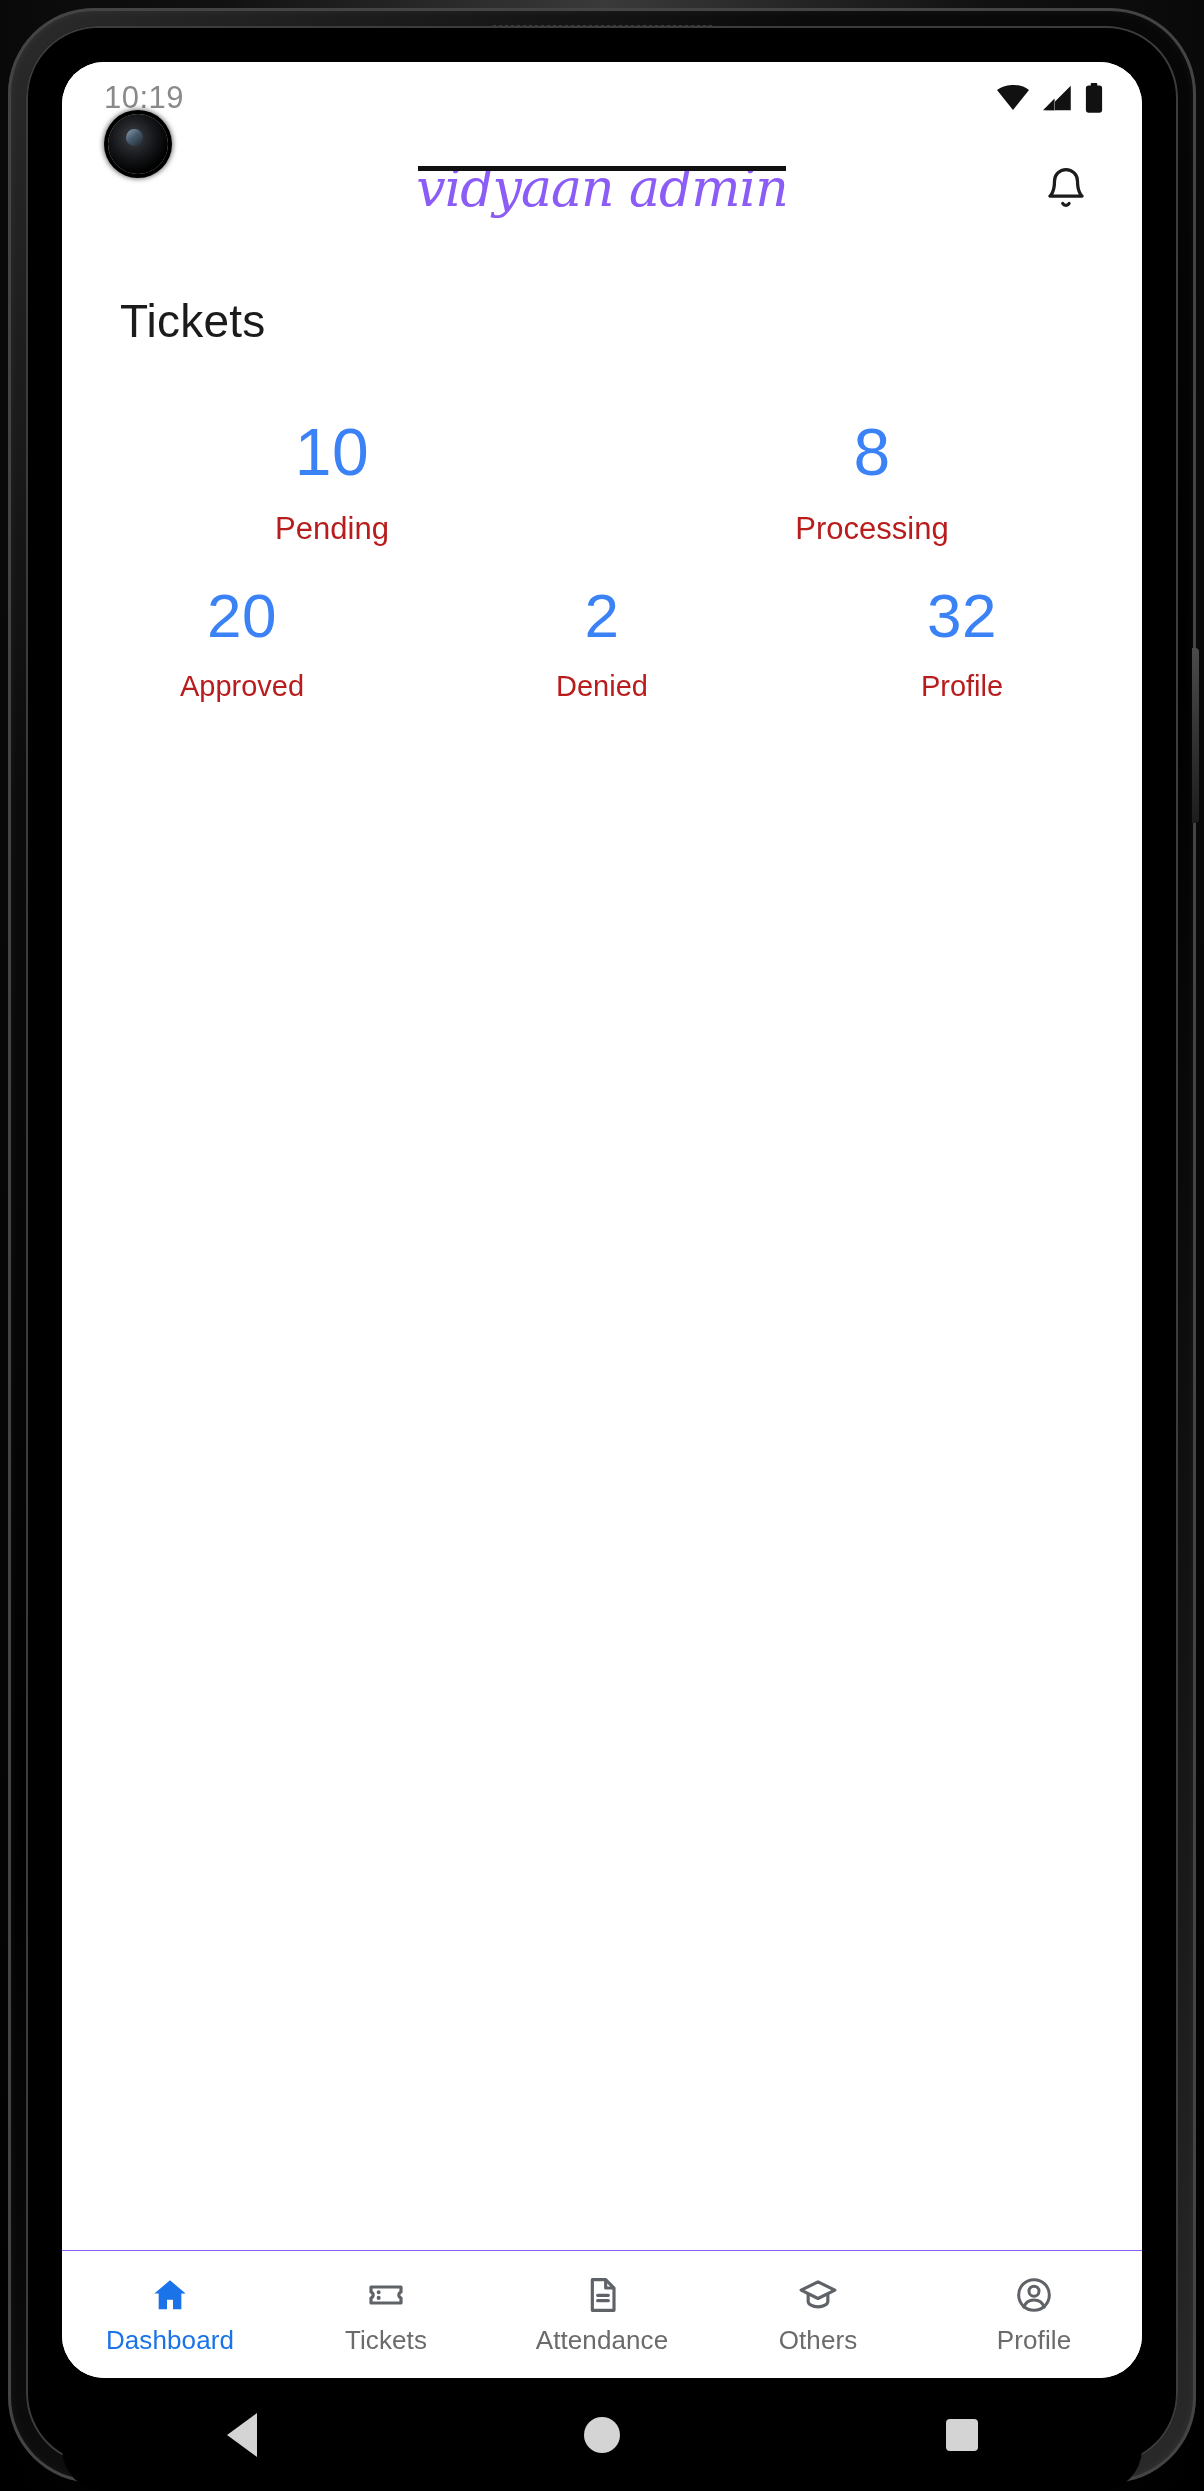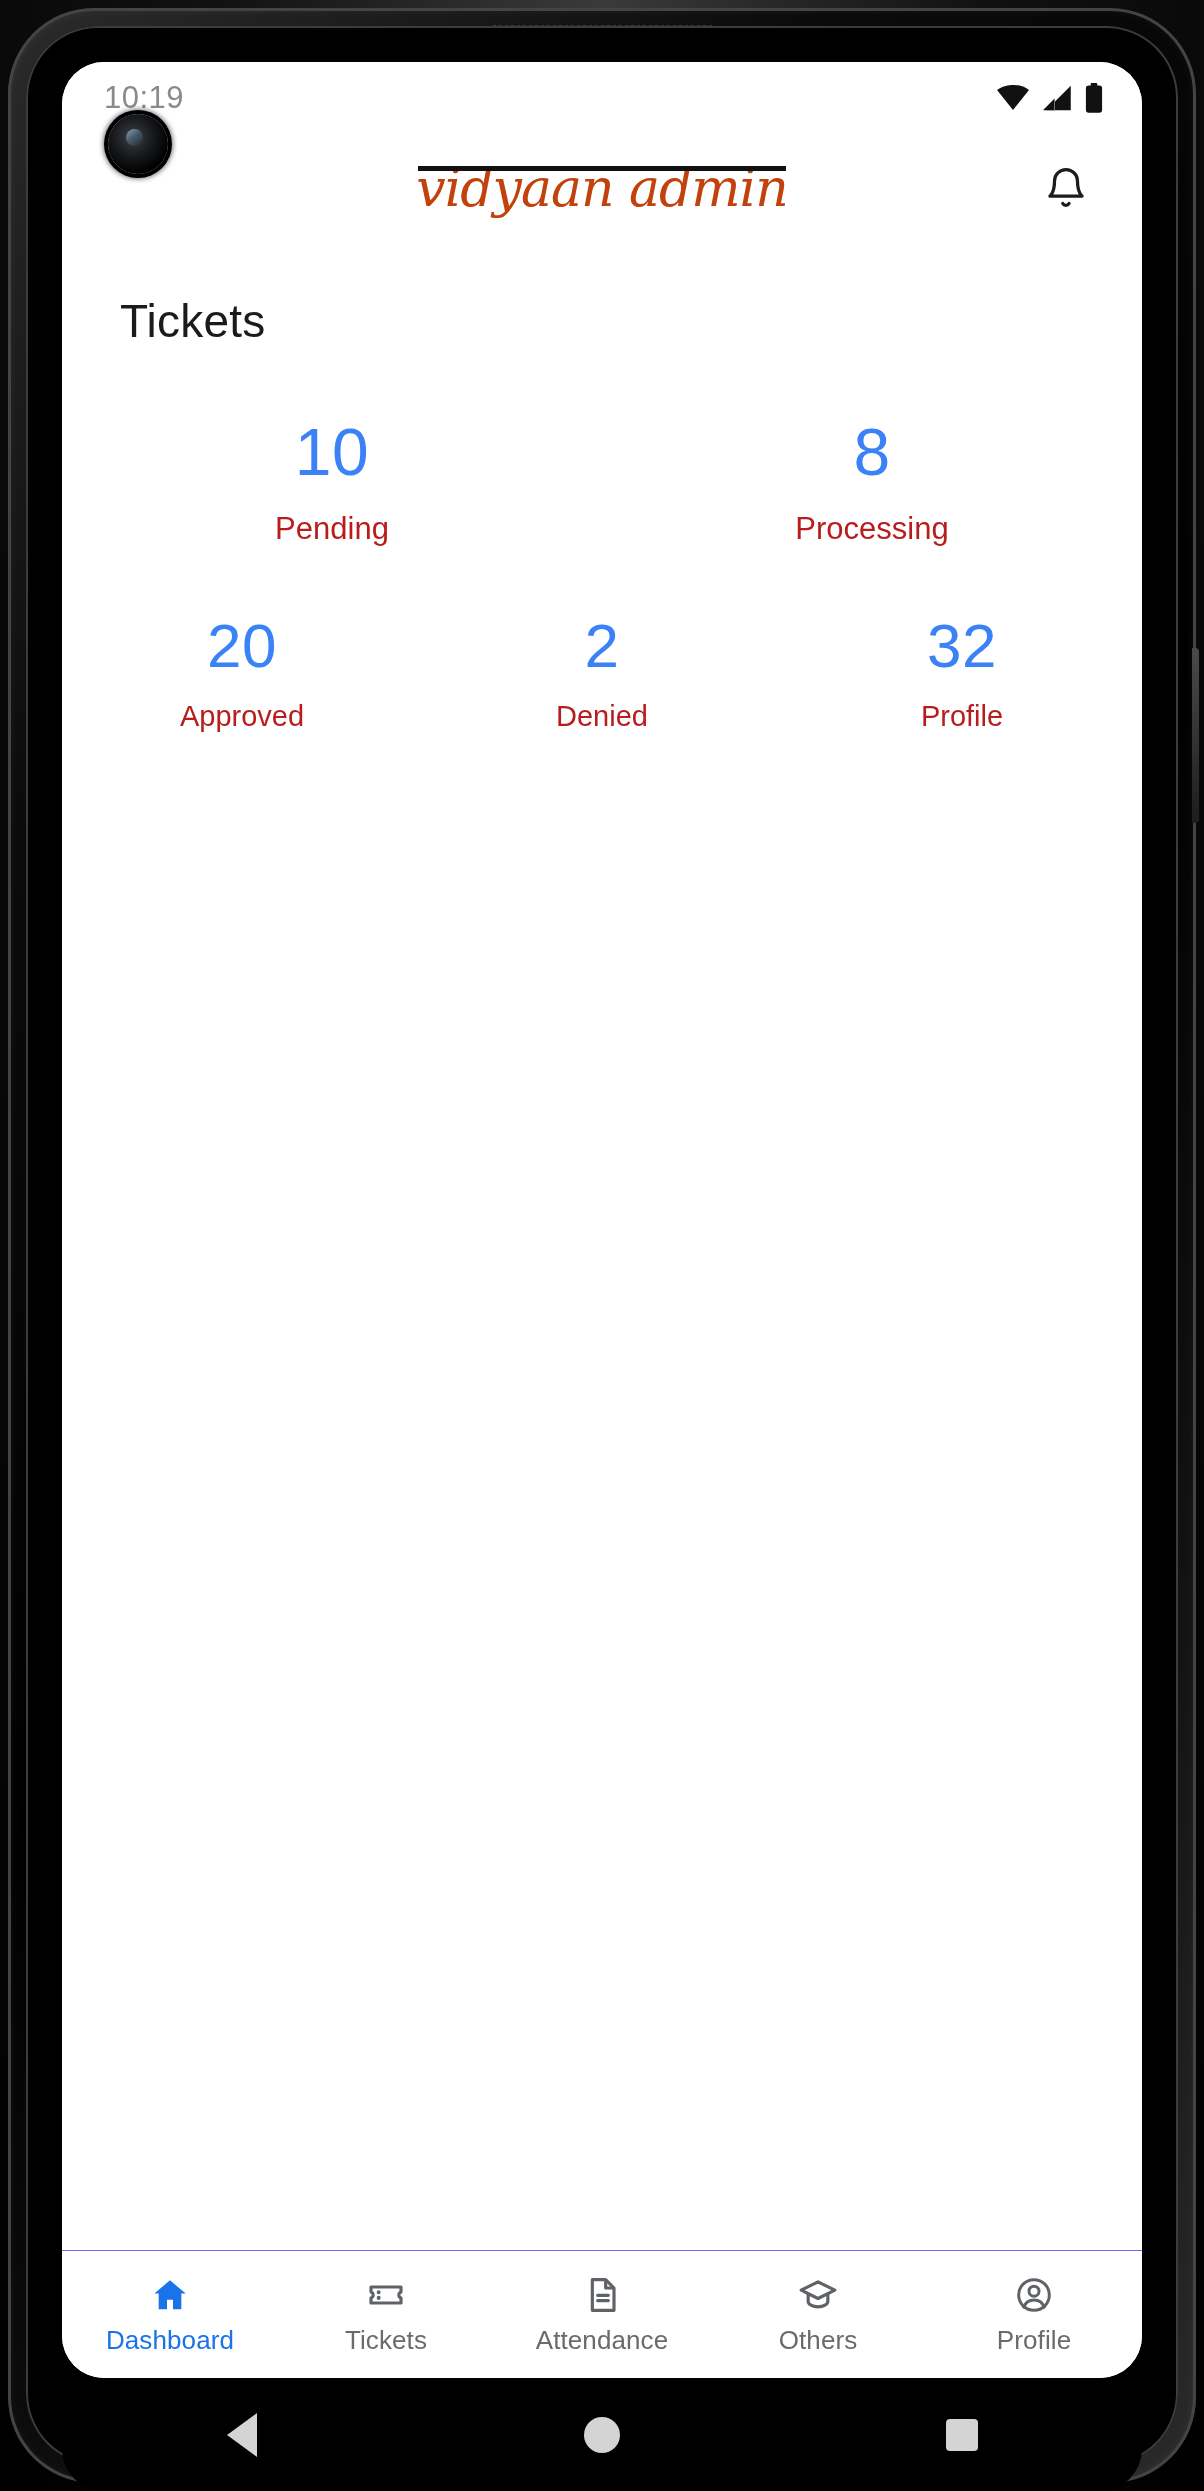--- a/index.html
+++ b/index.html
@@ -112,21 +112,21 @@
     align-items:center;
     justify-content:center;
     position:relative;
     background:#fff;
   }
   #app-logo{
     font-family:"DejaVu Serif", serif;
     font-size:52px;
     font-style:italic;
     font-weight:400;
-    color:#c2410c;
+    color:#8b5cf6;
     letter-spacing:-1px;
     position:relative;
     white-space:nowrap;
   }
   
   #app-logo::before{
     content:"";
     position:absolute;
     left:2px; right:2px;
     top:8px;
@@ -158,21 +158,21 @@
   }
 
   .stats-row{
     display:flex;
     width:100%;
   }
   .stats-row.row-primary{
     margin-top:70px;
   }
   .stats-row.row-secondary{
-    margin-top:66px;
+    margin-top:36px;
   }
   .stat-cell{
     flex:1;
     display:flex;
     flex-direction:column;
     align-items:center;
     justify-content:center;
     cursor:pointer;
   }
   .stat-value{

